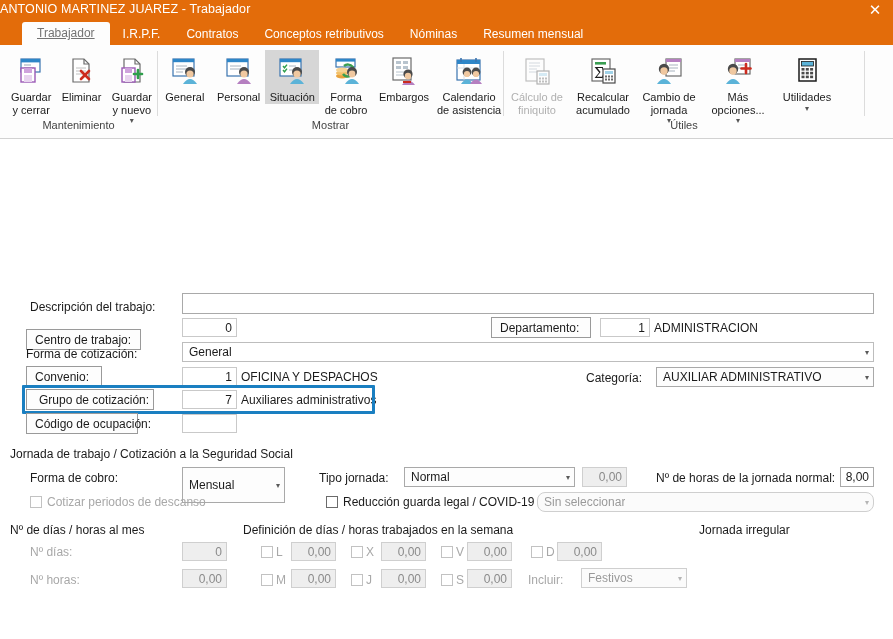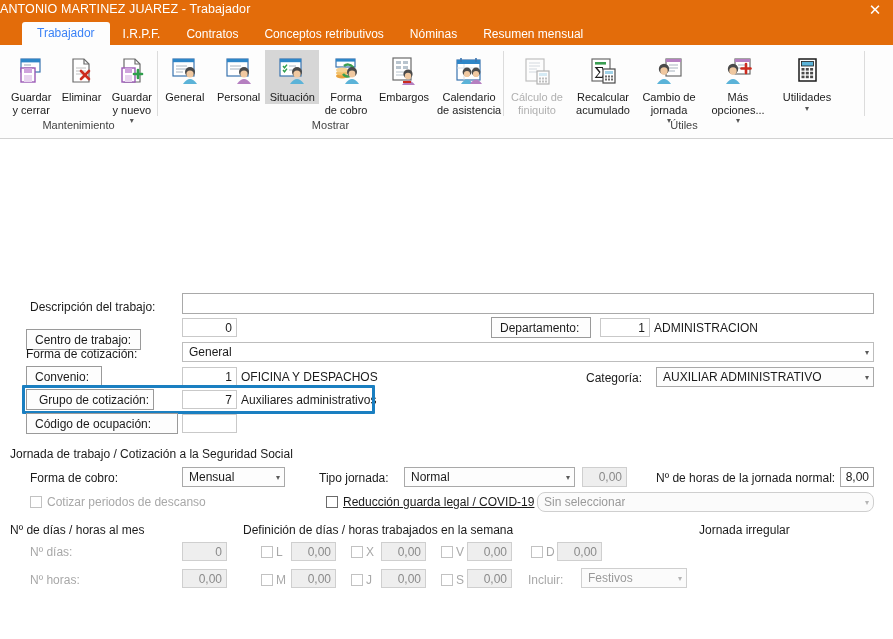--- a/index.html
+++ b/index.html
@@ -44,23 +44,24 @@
   .tab {
     font-size: 12px;
     color:#ffffff;
     padding: 4px 13px 5px 13px;
     cursor:pointer;
     line-height:1;
     white-space:nowrap;
   }
   .tab.active {
     background:#fdfdfd;
-    color:#3b82f6;
+    color:#737373;
     border-radius: 3px 3px 0 0;
     padding: 5px 15px 6px 15px;
+    text-decoration: underline;
   }
 
   
   .ribbon {
     position:relative;
     height: 94px;
     background:#fdfdfd;
     border-bottom: 1px solid #d2d2d2;
     display:flex;
     align-items:stretch;
@@ -513,47 +514,47 @@
     <div class="combo" style="left:656px; top:228px; width:218px; height:20px;">
       <span class="cv">AUXILIAR ADMINISTRATIVO</span>
       <span class="ca">▾</span>
     </div>
 
     <div class="btn-label" style="left:26px; top:250px; width:128px; height:21px;padding-left:12px;">Grupo de cotización:</div>
     <div class="txt num light" style="left:182px; top:251px; width:55px; height:19px;">7</div>
     <div class="val-after" style="left:241px; top:254px;">Auxiliares administrativos</div>
     <div class="highlight-box" style="left:22px; top:246px; width:353px; height:29px;"></div>
 
-    <div class="btn-label" style="left:26px; top:274px; width:152px; height:21px;">Código de ocupación:</div>
+    <div class="btn-label" style="left:26px; top:274px; width:112px; height:21px;">Código de ocupación:</div>
     <div class="txt num light" style="left:182px; top:275px; width:55px; height:19px;"></div>
 
     <div class="grp-head" style="left:10px; top:308px;">Jornada de trabajo / Cotización a la Seguridad Social</div>
 
     <div class="lbl-plain" style="left:30px; top:332px;">Forma de cobro:</div>
-    <div class="combo" style="left:182px; top:328px; width:103px; height:20px;">
+    <div class="combo" style="left:182px; top:328px; width:103px; height:36px;">
       <span class="cv">Mensual</span>
       <span class="ca">▾</span>
     </div>
 
     <div class="chk dis" style="left:30px; top:356px;">
       <span class="bx"></span>
       <span class="ctxt">Cotizar periodos de descanso</span>
     </div>
 
     <div class="lbl-plain" style="left:319px; top:332px;">Tipo jornada:</div>
     <div class="combo" style="left:404px; top:328px; width:171px; height:20px;">
       <span class="cv">Normal</span>
       <span class="ca">▾</span>
     </div>
     <div class="txt num ro" style="left:582px; top:328px; width:45px; height:20px;">0,00</div>
 
     <div class="lbl-plain" style="left:656px; top:332px;">Nº de horas de la jornada normal:</div>
     <div class="txt num" style="left:840px; top:328px; width:34px; height:20px;">8,00</div>
 
-    <div class="chk" style="left:326px; top:356px;text-decoration:underline;">
+    <div class="chk" style="left:326px; top:356px;">
       <span class="bx"></span>
       <span class="ctxt">Reducción guarda legal / COVID-19</span>
     </div>
     <div class="combo disabled" style="left:537px; top:353px; width:337px; height:20px;border-radius:8px;">
       <span class="cv">Sin seleccionar</span>
       <span class="ca">▾</span>
     </div>
 
     <div class="grp-head" style="left:10px; top:384px;">Nº de días / horas al mes</div>
     <div class="lbl-plain dim" style="left:30px; top:406px;">Nº días:</div>

